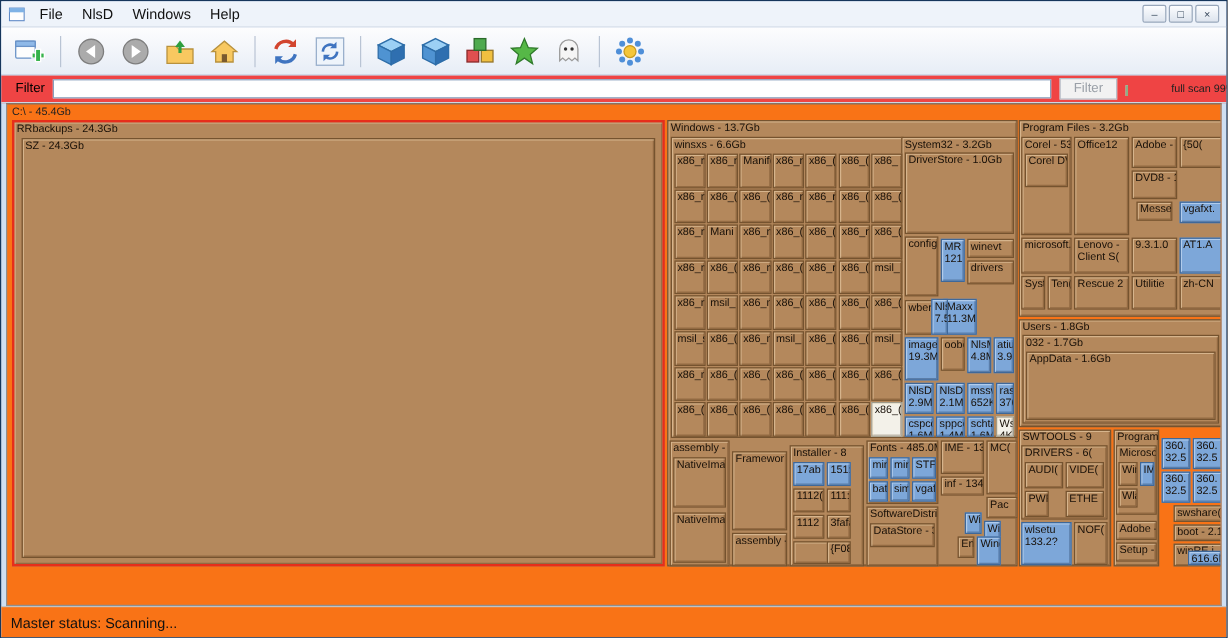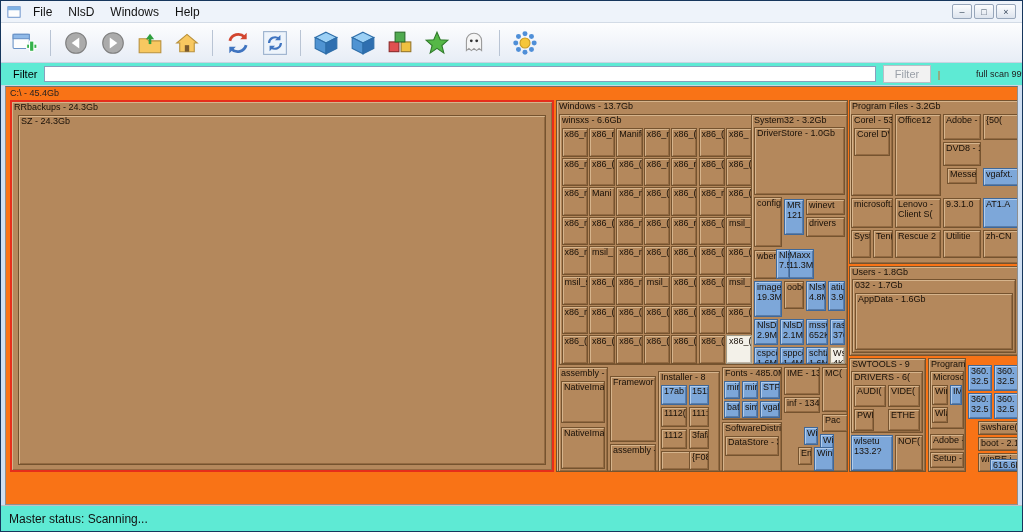--- a/index.html
+++ b/index.html
@@ -25,21 +25,21 @@
   .mdi-btn{width:20px;height:15px;font-size:9px;line-height:12px;text-align:center;color:#3a4a5e;
     background:linear-gradient(#fcfdfe,#dde4ee);border:1px solid #97a6ba;border-radius:2px;padding:0;}
 
   
   .toolbar{height:40px;background:linear-gradient(#fdfdfe,#e7edf6);display:flex;align-items:center;
     padding:0 8px;border-bottom:1px solid #c9d3e2;gap:5px;flex:0 0 auto;}
   .tool-btn{width:32px;height:32px;display:flex;align-items:center;justify-content:center;border-radius:3px;cursor:pointer;}
   .tool-sep{width:1px;height:26px;background:#b9c4d4;margin:0 4px;}
 
   
-  .filterbar{height:23px;display:flex;align-items:center;background:#5eead4;padding:0 6px 0 12px;gap:7px;
+  .filterbar{height:23px;display:flex;align-items:center;background:#ef4444;padding:0 6px 0 12px;gap:7px;
     border-bottom:1px solid #cdd6e2;font-size:11px;flex:0 0 auto;}
   .filterbar input{flex:1;height:16px;border:1px solid #89a0bd;font-size:11px;padding:0 3px;
     font-family:"Liberation Sans",sans-serif;}
   .filter-btn{width:48px;height:18px;border:1px solid #b9bfc8;background:#f2f2f2;color:#9aa0a8;
     font-size:11px;text-align:center;line-height:16px;}
   .progress-wrap{width:78px;display:flex;flex-direction:row;align-items:flex-end;gap:36px;}
   .progress{width:78px;height:9px;background:#dfe5ec;border:1px solid #8faf85;position:relative;overflow:hidden;}
   .progress .fill{height:100%;background:linear-gradient(#96f287,#2ec01e 55%,#27a917);}
   .progress-label{font-size:9px;color:#222;line-height:11px;white-space:nowrap;}
 
@@ -49,21 +49,21 @@
   .root-label{position:absolute;left:4px;top:1px;font-size:9px;color:#222;z-index:9;}
   .block{position:absolute;background:#b4885c;border:1px solid #75532f;overflow:hidden;
     box-shadow:inset 1px 1px 0 rgba(255,235,200,.45), inset -1px -1px 0 rgba(60,30,0,.28);}
   .blabel{display:block;font-size:9px;line-height:9.5px;color:#181008;white-space:pre;padding:1px 1px 0 2px;}
   .block.file{background:#7da7d9;border-color:#3f6899;
     box-shadow:inset 1px 1px 0 rgba(230,242,255,.5), inset -1px -1px 0 rgba(10,30,60,.3);}
   .block.white{background:#f3f1e9;border-color:#9e9a8a;}
   .block.selected{border:2px solid #e62e1b;}
 
   
-  .statusbar{height:26px;background:#5eead4;border-top:1px solid #c2c2c2;display:flex;align-items:center;
+  .statusbar{height:26px;background:#f97316;border-top:1px solid #c2c2c2;display:flex;align-items:center;
     padding:0 8px;font-size:12px;color:#111;flex:0 0 auto;}
 </style>
 </head>
 <body>
 
 <div class="window">
 
 
   <div class="menubar">
     <span class="app-icon" style="margin-right:4px;">

